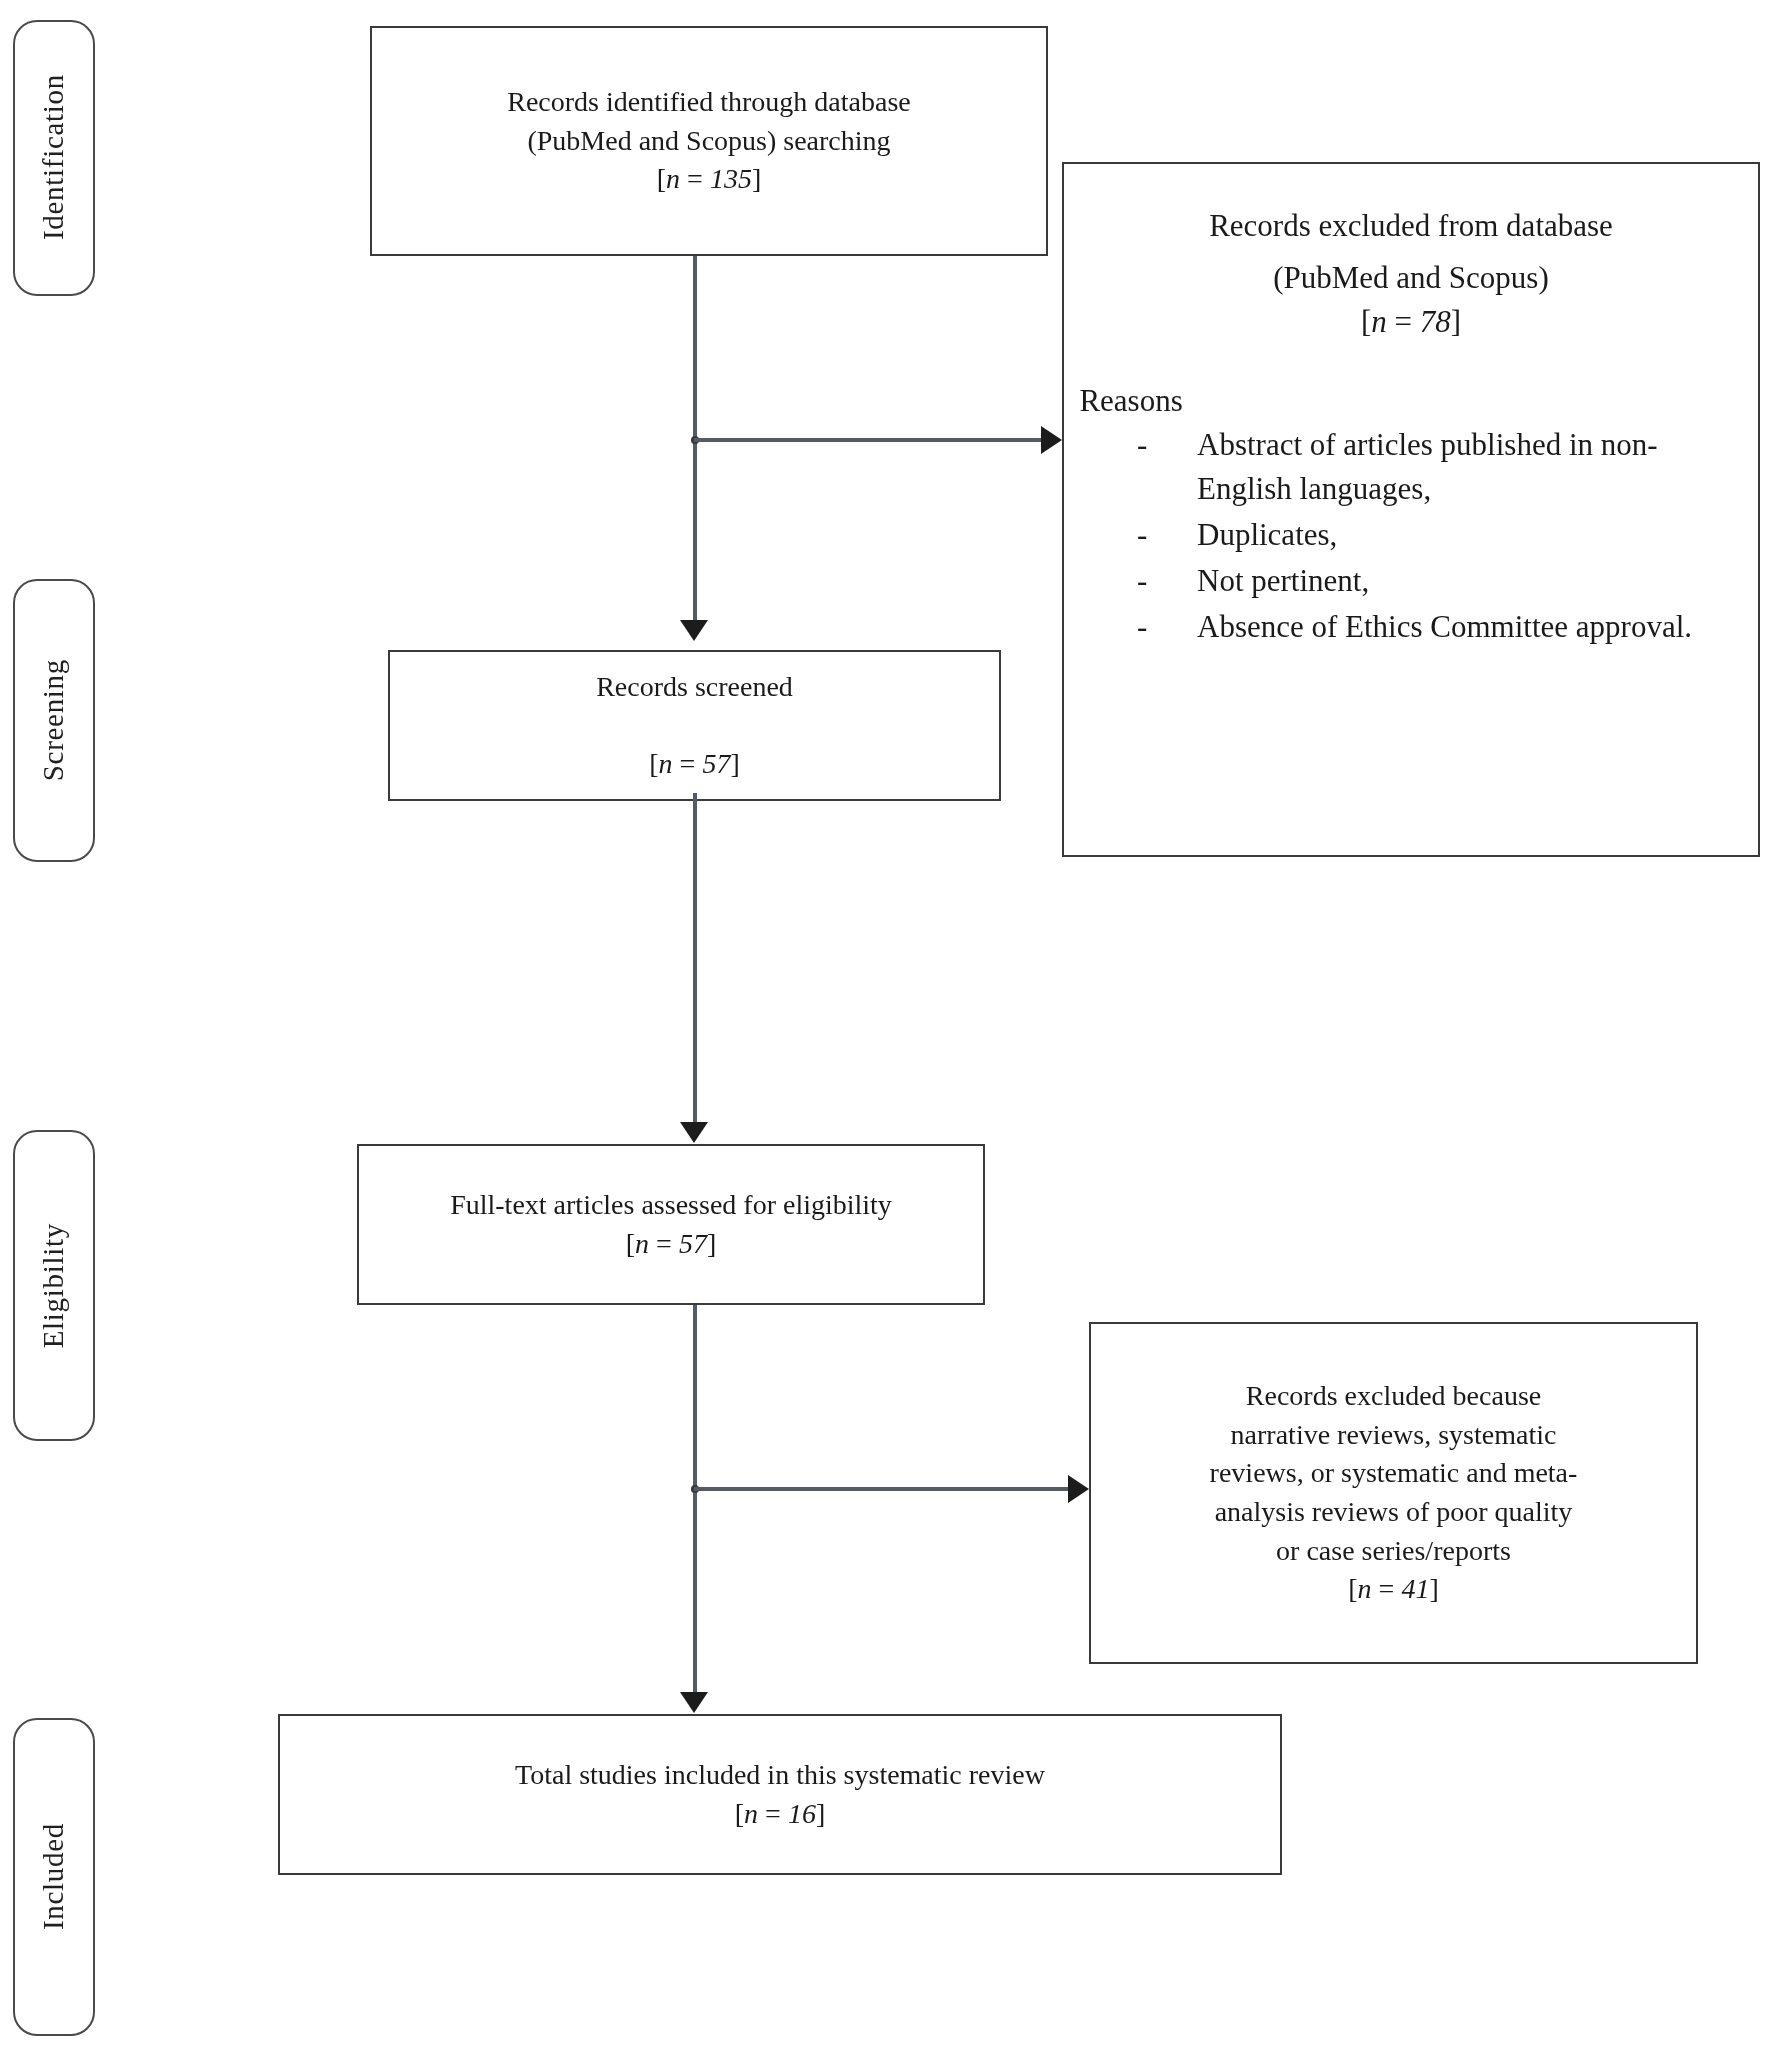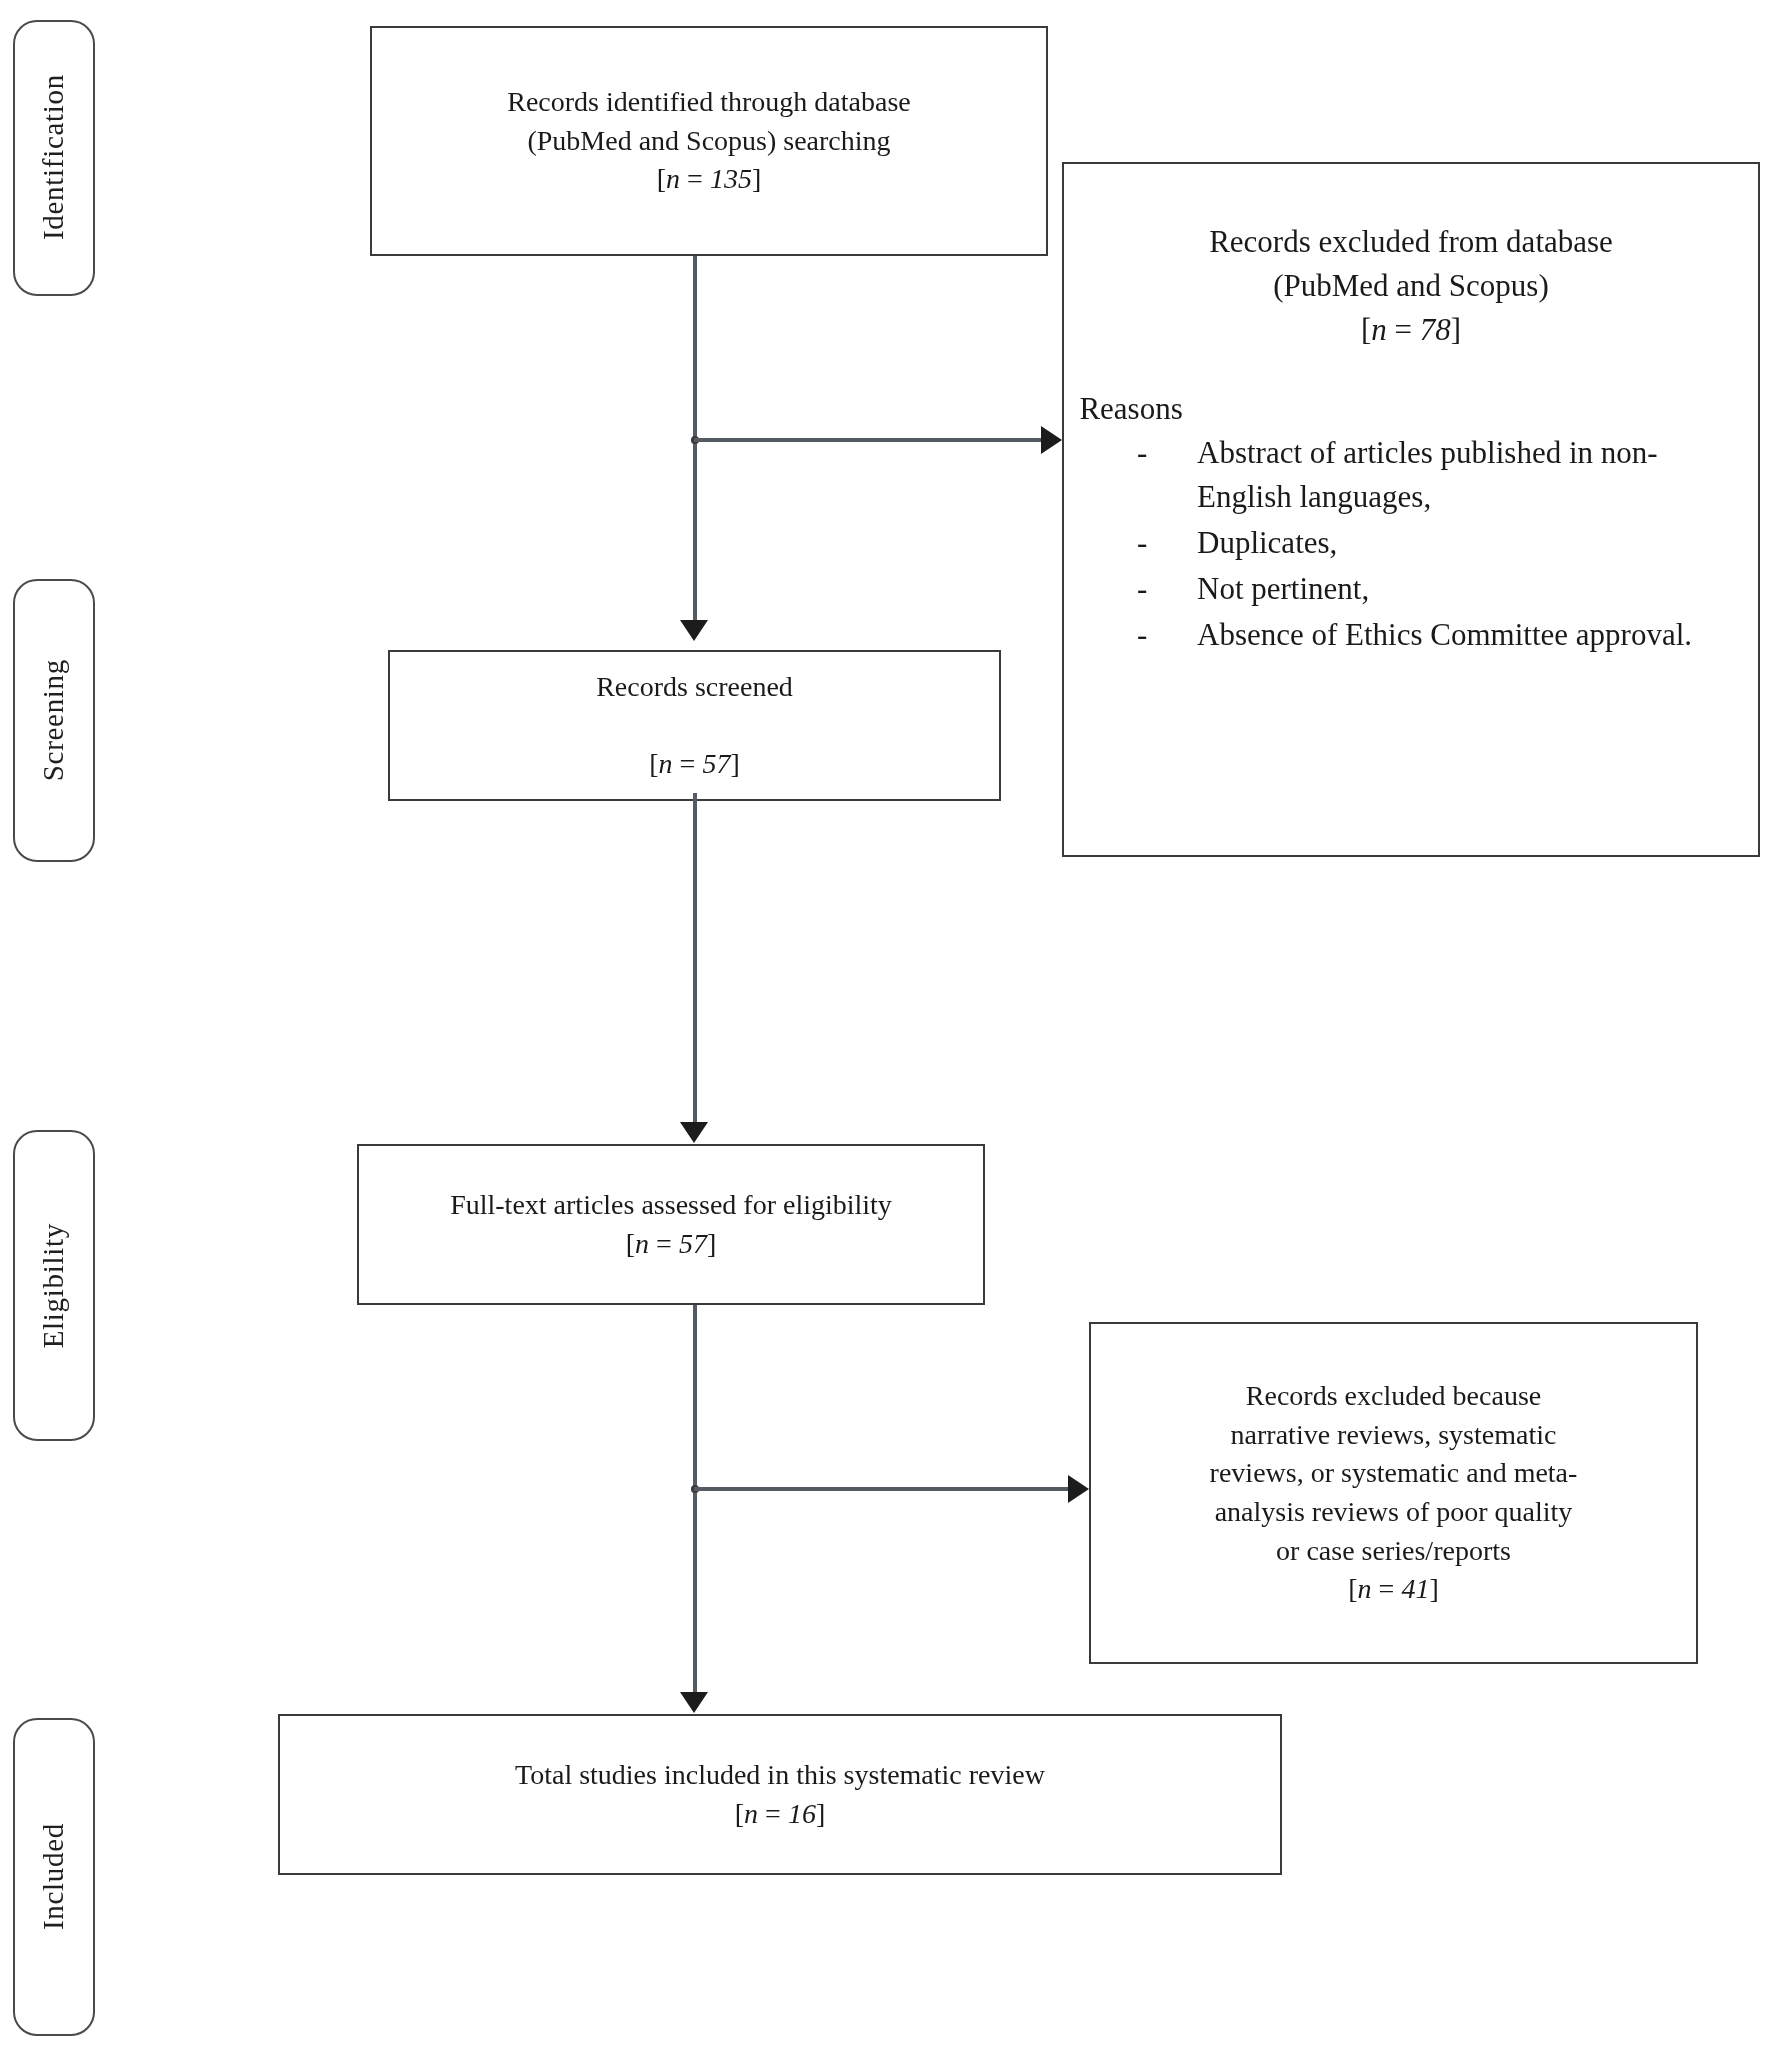--- a/index.html
+++ b/index.html
@@ -65,21 +65,21 @@
     position: absolute;
     border: 2.8px solid #3a3a3a;
     background: #ffffff;
     box-sizing: border-box;
     padding: 0;
   }
   .excl-head {
     text-align: center;
     font-size: 31px;
     line-height: 1.42;
-    margin-top: 56px;
+    margin-top: 40px;
   }
   .reasons-title {
     font-size: 31px;
     margin: 39px 0 0 15.4px;
     text-align: left;
   }
   .reasons-list {
     list-style: none;
     margin: 4.2px 0 0 0;
     padding: 0 25px 0 73px;
@@ -157,21 +157,21 @@
   <div class="box" style="left:370px; top:26px; width:678px; height:230px;">
     <div class="line">Records identified through database</div>
     <div class="line">(PubMed and Scopus) searching</div>
     <div class="line">
       <span>[</span><span class="n-var">n</span><span> = </span><span class="n-val">135</span><span>]</span>
     </div>
   </div>
 
   <div class="excl-box" style="left:1062px; top:162px; width:698px; height:695px;">
     <div class="excl-head">Records excluded from database</div>
-    <div class="excl-head" style="margin-top:0">(PubMed and Scopus)</div>
+    <div class="excl-head" style="margin-top:8px">(PubMed and Scopus)</div>
     <div class="excl-head" style="margin-top:0">
       <span>[</span><span class="n-var">n</span><span> = </span><span class="n-val">78</span><span>]</span>
     </div>
 
     <div class="reasons-title">Reasons</div>
 
     <ul class="reasons-list">
       <li>
         <span class="dash">-</span>
         <span>Abstract of articles published in non-English languages,</span>

